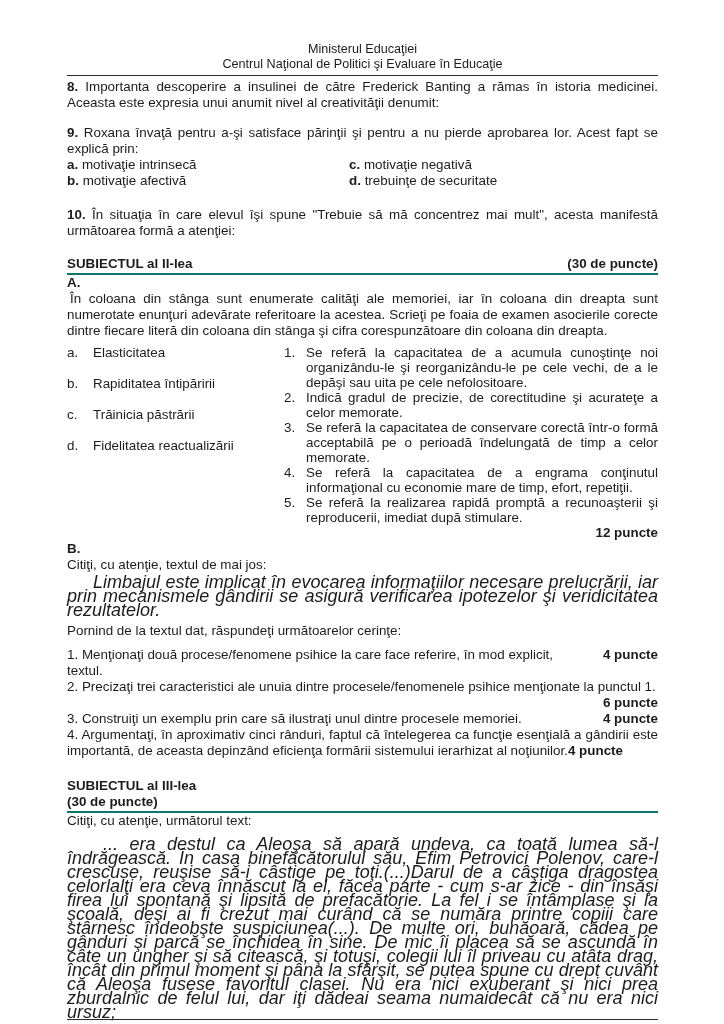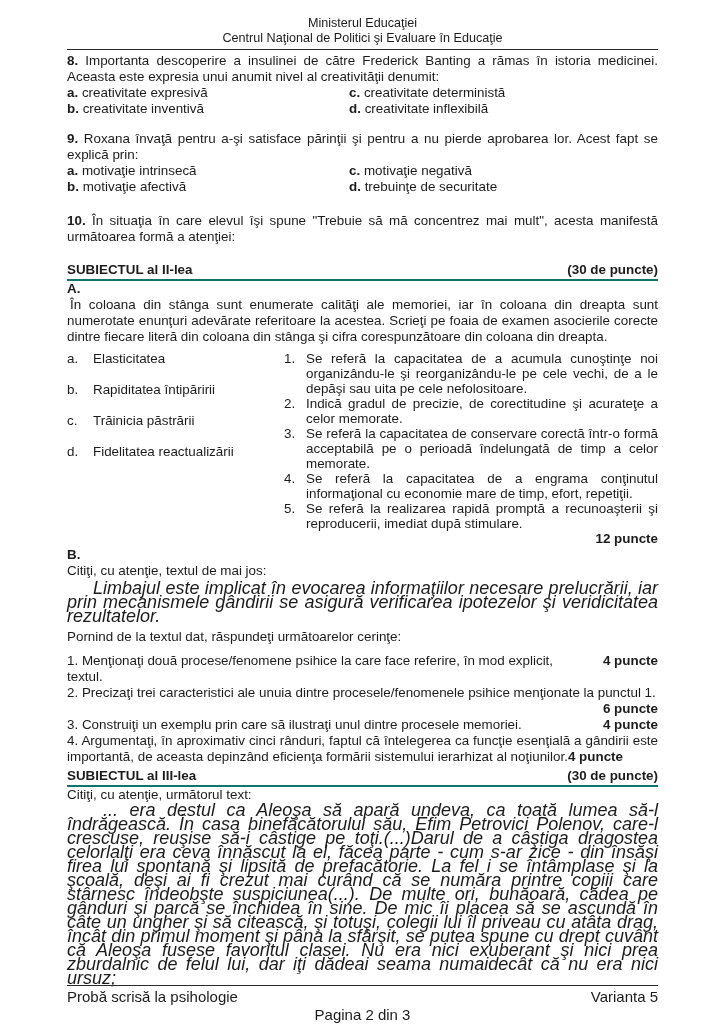--- a/index.html
+++ b/index.html
@@ -1,55 +1,55 @@
 <!DOCTYPE html>
 <html><head>
 <meta charset="utf-8">
 <style>
   html,body { margin:0; padding:0; background:#888; }
   .page {
     width:724px; height:1024px; margin:0 auto; background:#ffffff;
     color:#1c1c1c; font-family:"Liberation Sans", sans-serif;
     font-size:13.4px; line-height:16px;
     box-sizing:border-box; padding:42px 66px 28px 67px;
-    display:flex; flex-direction:column; overflow:hidden;justify-content:center;
+    display:flex; flex-direction:column; overflow:hidden;
   }
   .doc-header { text-align:center; font-size:12.6px; line-height:15px; border-bottom:1.8px solid #2a2a2a; padding-bottom:3px; }
   .doc-header div { white-space:nowrap; }
 
   .q { margin-top:14px; }
   .q.first { margin-top:3px; }
   .q.gap-lg { margin-top:18px; }
   .qtext { margin:0; text-align:justify; }
   .qnum { font-weight:bold; }
   .opts { display:grid; grid-template-columns:282px 1fr; }
   .opt { white-space:nowrap; }
   .opt b { font-weight:bold; }
 
   .subject-row { display:flex; justify-content:space-between; font-weight:bold; border-bottom:2px solid #0f766e; margin-top:17px; padding-bottom:1px; }
-  .subject-row.s3 { margin-top:3px; }
+  .subject-row.s3 { margin-top:19px;flex-direction:column; }
   .section-label { font-weight:bold; margin:0; }
 
   .intro { margin:0; text-align:justify; text-indent:3px; }
 
   .match { display:flex; margin-top:6px; line-height:15px; }
   .match-left { width:217px; flex-shrink:0; }
   .mitem { display:flex; margin-bottom:16px; }
   .mletter { width:26px; flex-shrink:0; }
   .match-right { flex:1; }
   .ritem { display:flex; }
   .rnum { width:22px; flex-shrink:0; }
   .rtext { flex:1; text-align:justify; margin:0; }
 
   .points-right { text-align:right; font-weight:bold; margin:0; }
 
   .plain { margin:0; }
   .quote { font-style:italic; text-align:justify; margin:0; font-size:18px; line-height:14px; }
   .quote.b-quote { text-indent:26px; margin-top:2px; }
-  .quote.c-quote { text-indent:36px; }
+  .quote.c-quote { text-indent:36px;margin-top:8px; }
 
   .pornind { margin:6px 0 0 0; }
   .tasks { margin-top:8px; }
   .tasks p { margin:0;gap:28px; }
   .task-flex { display:flex; justify-content:space-between; }
   .task-flex b, .task-inline b { font-weight:bold; white-space:nowrap; }
   .task-just { text-align:justify; }
 
   .footer { margin-top:auto; border-top:1.6px solid #2a2a2a; padding-top:3px; font-size:15px; }
   .footer-row { display:flex; justify-content:space-between; }
@@ -60,26 +60,20 @@
 
 <div class="page">
 
   <div class="doc-header">
     <div>Ministerul Educaţiei</div>
     <div>Centrul Naţional de Politici şi Evaluare în Educaţie</div>
   </div>
 
   <div class="q first">
     <p class="qtext"><b class="qnum">8.</b> <span>Importanta descoperire a insulinei de către Frederick Banting a rămas în istoria medicinei. Aceasta este expresia unui anumit nivel al creativităţii denumit:</span></p>
-    <div class="opts">
-      <div class="opt"><b>a.</b> <span>creativitate expresivă</span></div>
-      <div class="opt"><b>c.</b> <span>creativitate deterministă</span></div>
-      <div class="opt"><b>b.</b> <span>creativitate inventivă</span></div>
-      <div class="opt"><b>d.</b> <span>creativitate inflexibilă</span></div>
-    </div>
   </div>
 
   <div class="q">
     <p class="qtext"><b class="qnum">9.</b> <span>Roxana învaţă pentru a-şi satisface părinţii şi pentru a nu pierde aprobarea lor. Acest fapt se explică prin:</span></p>
     <div class="opts">
       <div class="opt"><b>a.</b> <span>motivaţie intrinsecă</span></div>
       <div class="opt"><b>c.</b> <span>motivaţie negativă</span></div>
       <div class="opt"><b>b.</b> <span>motivaţie afectivă</span></div>
       <div class="opt"><b>d.</b> <span>trebuinţe de securitate</span></div>
     </div>

